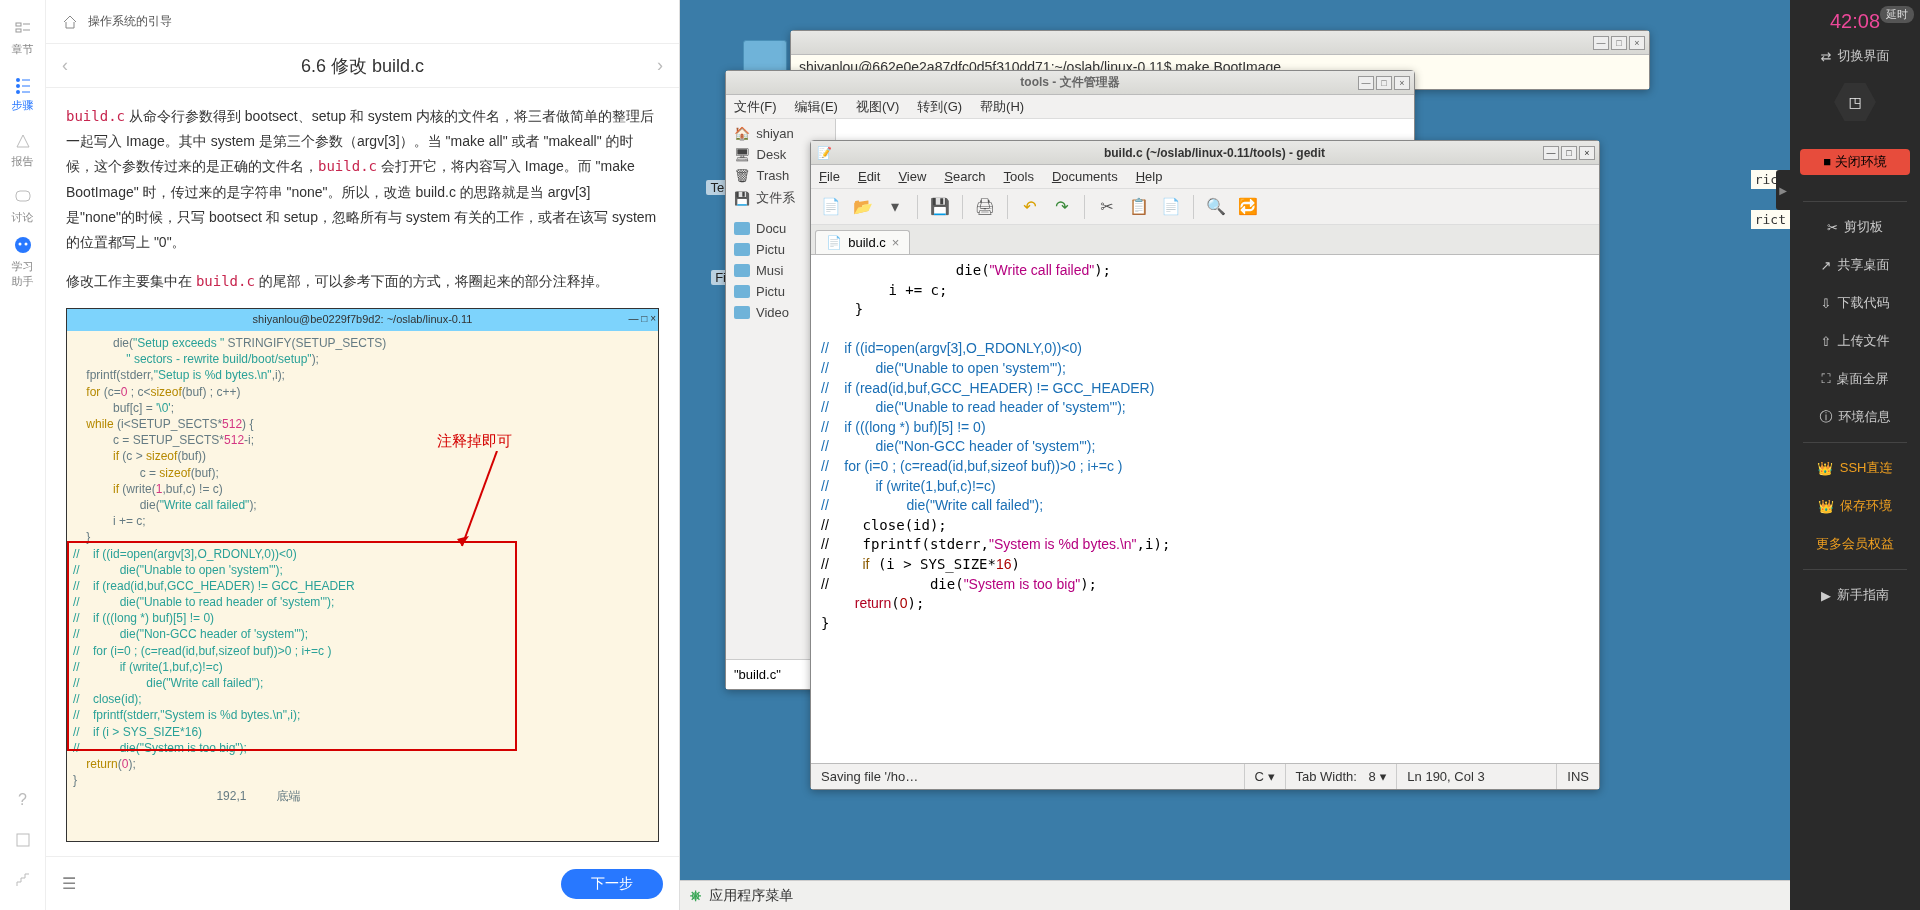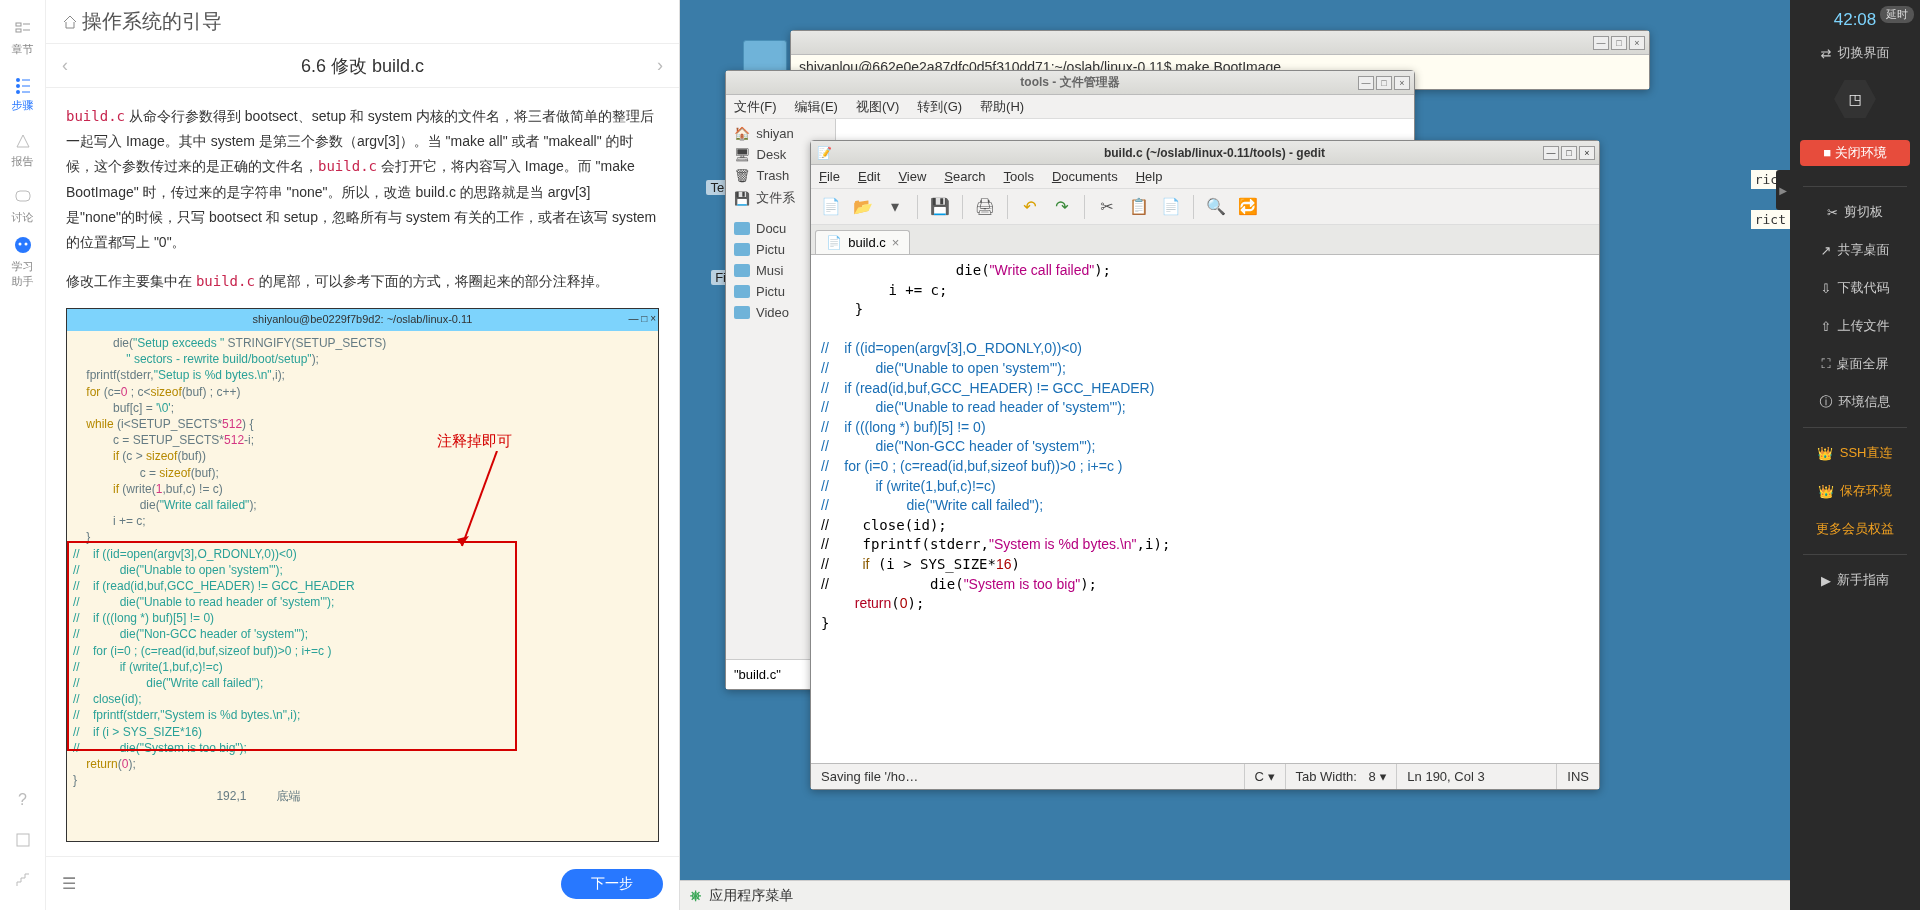--- a/index.html
+++ b/index.html
@@ -4,21 +4,21 @@
 <style>
 * { margin: 0; padding: 0; box-sizing: border-box; font-family: -apple-system, "Helvetica Neue", Arial, sans-serif; }
 body { width: 1920px; height: 910px; overflow: hidden; background: #fff; display: flex; }
 .left-col { width: 46px; border-right: 1px solid #eee; display: flex; flex-direction: column; align-items: center; padding-top: 10px; }
 .left-col .nav-item { width: 32px; height: 56px; display: flex; flex-direction: column; align-items: center; justify-content: center; font-size: 11px; color: #888; cursor: pointer; }
 .left-col .nav-item.active { color: #2878ff; }
 .left-col .nav-item svg { margin-bottom: 4px; }
 .left-col .bottom-icons { margin-top: auto; padding-bottom: 10px; }
 .left-col .bottom-icons div { width: 46px; height: 40px; display: flex; align-items: center; justify-content: center; color: #bbb; }
 .doc-panel { width: 634px; border-right: 1px solid #ddd; display: flex; flex-direction: column; background: #fff; }
-.doc-header { height: 44px; border-bottom: 1px solid #eee; display: flex; align-items: center; padding: 0 16px; color: #555; font-size: 20px; gap: 4px; }
+.doc-header { height: 44px; border-bottom: 1px solid #eee; display: flex; align-items: center; padding: 0 16px; color: #555; font-size: 12px; gap: 10px; }
 .doc-subhead { height: 44px; border-bottom: 1px solid #eee; display: flex; align-items: center; justify-content: center; position: relative; font-size: 18px; color: #333; }
 .doc-subhead .arrow { position: absolute; color: #bbb; cursor: pointer; font-size: 18px; }
 .doc-subhead .arrow.left { left: 16px; }
 .doc-subhead .arrow.right { right: 16px; }
 .doc-body { flex: 1; overflow: hidden; padding: 16px 20px; font-size: 14px; color: #333; line-height: 1.8; }
 .doc-body p { margin-bottom: 14px; }
 .doc-body code.inline { color: #c7254e; font-family: Consolas, monospace; }
 .codebox { background: #002b36; font-family: Consolas, Monaco, monospace; font-size: 12px; color: #839496; border: 1px solid #333; }
 .codebox .titlebar { background: #7dd3fc; color: #333; font-size: 11px; text-align: center; padding: 1px 20px; position: relative; }
 .codebox .titlebar .wbtn { position: absolute; right: 2px; top: 1px; font-size: 10px; }
@@ -56,24 +56,24 @@
 .statusbar { height: 26px; border-top: 1px solid #bbb; display: flex; align-items: center; font-size: 13px; color: #333; background: #f2f1f0; }
 .statusbar .cell { padding: 0 10px; border-right: 1px solid #ccc; height: 100%; display: flex; align-items: center; gap: 4px; }
 .statusbar .cell:last-child { border-right: none; }
 .statusbar .grow { flex: 1; }
 .term-body { flex: 1; background: #fffdf2; font-family: Consolas, Monaco, monospace; font-size: 14px; color: #333; padding: 4px 8px; white-space: pre; }
 .fm-side { width: 110px; background: #f2f1f0; border-right: 1px solid #ccc; padding: 4px; font-size: 13px; }
 .fm-side .item { display: flex; align-items: center; gap: 6px; padding: 3px 4px; color: #444; cursor: pointer; }
 .fm-side .fld { width: 16px; height: 13px; background: #6fb3d9; border-radius: 2px; }
 .fm-path { height: 30px; border-top: 1px solid #ccc; display: flex; align-items: center; padding: 0 8px; font-size: 13px; background: #fff; }
 .right-panel { width: 130px; background: #2a2a2a; color: #ccc; display: flex; flex-direction: column; align-items: center; padding-top: 6px; font-size: 13px; position: relative; }
-.right-panel .clock { font-size: 17px; color: #7dd3fc; margin: 4px 0; }
+.right-panel .clock { font-size: 20px; color: #ec4899; margin: 4px 0; }
 .right-panel .badge { position: absolute; top: 6px; right: 6px; background: #555; color: #ddd; font-size: 11px; padding: 1px 6px; border-radius: 8px; }
 .right-panel .ritem { width: 100%; text-align: center; padding: 10px 0; cursor: pointer; display: flex; align-items: center; justify-content: center; gap: 6px; }
-.right-panel .close-env { background: #e74c3c; color: #ffffff; border-radius: 4px; margin: 14px 10px; padding: 4px 0; width: calc(100% - 20px); text-align: center; cursor: pointer; }
+.right-panel .close-env { background: #e74c3c; color: #000000; border-radius: 4px; margin: 20px 10px; padding: 4px 0; width: calc(100% - 20px); text-align: center; cursor: pointer; }
 .right-panel .divider { width: 80%; height: 1px; background: #444; margin: 6px 0; }
 .right-panel .orange { color: #f0a020; }
 .hex { width: 42px; height: 42px; background: #333; clip-path: polygon(25% 5%,75% 5%,100% 50%,75% 95%,25% 95%,0 50%); display: flex; align-items: center; justify-content: center; color: #eee; font-size: 14px; margin: 6px 0; }
 .collapse-tab { position: absolute; left: -14px; top: 170px; width: 14px; height: 40px; background: #2a2a2a; border-radius: 3px 0 0 3px; color: #888; display: flex; align-items: center; justify-content: center; font-size: 10px; }
 .c-comm { color: #1a6fb5; }
 .c-str { color: #b5007f; }
 .c-kw { color: #8a5a00; }
 .c-fn { color: #000; }
 .c-num { color: #a00; }
 .c-ret { color: #b00020; }

